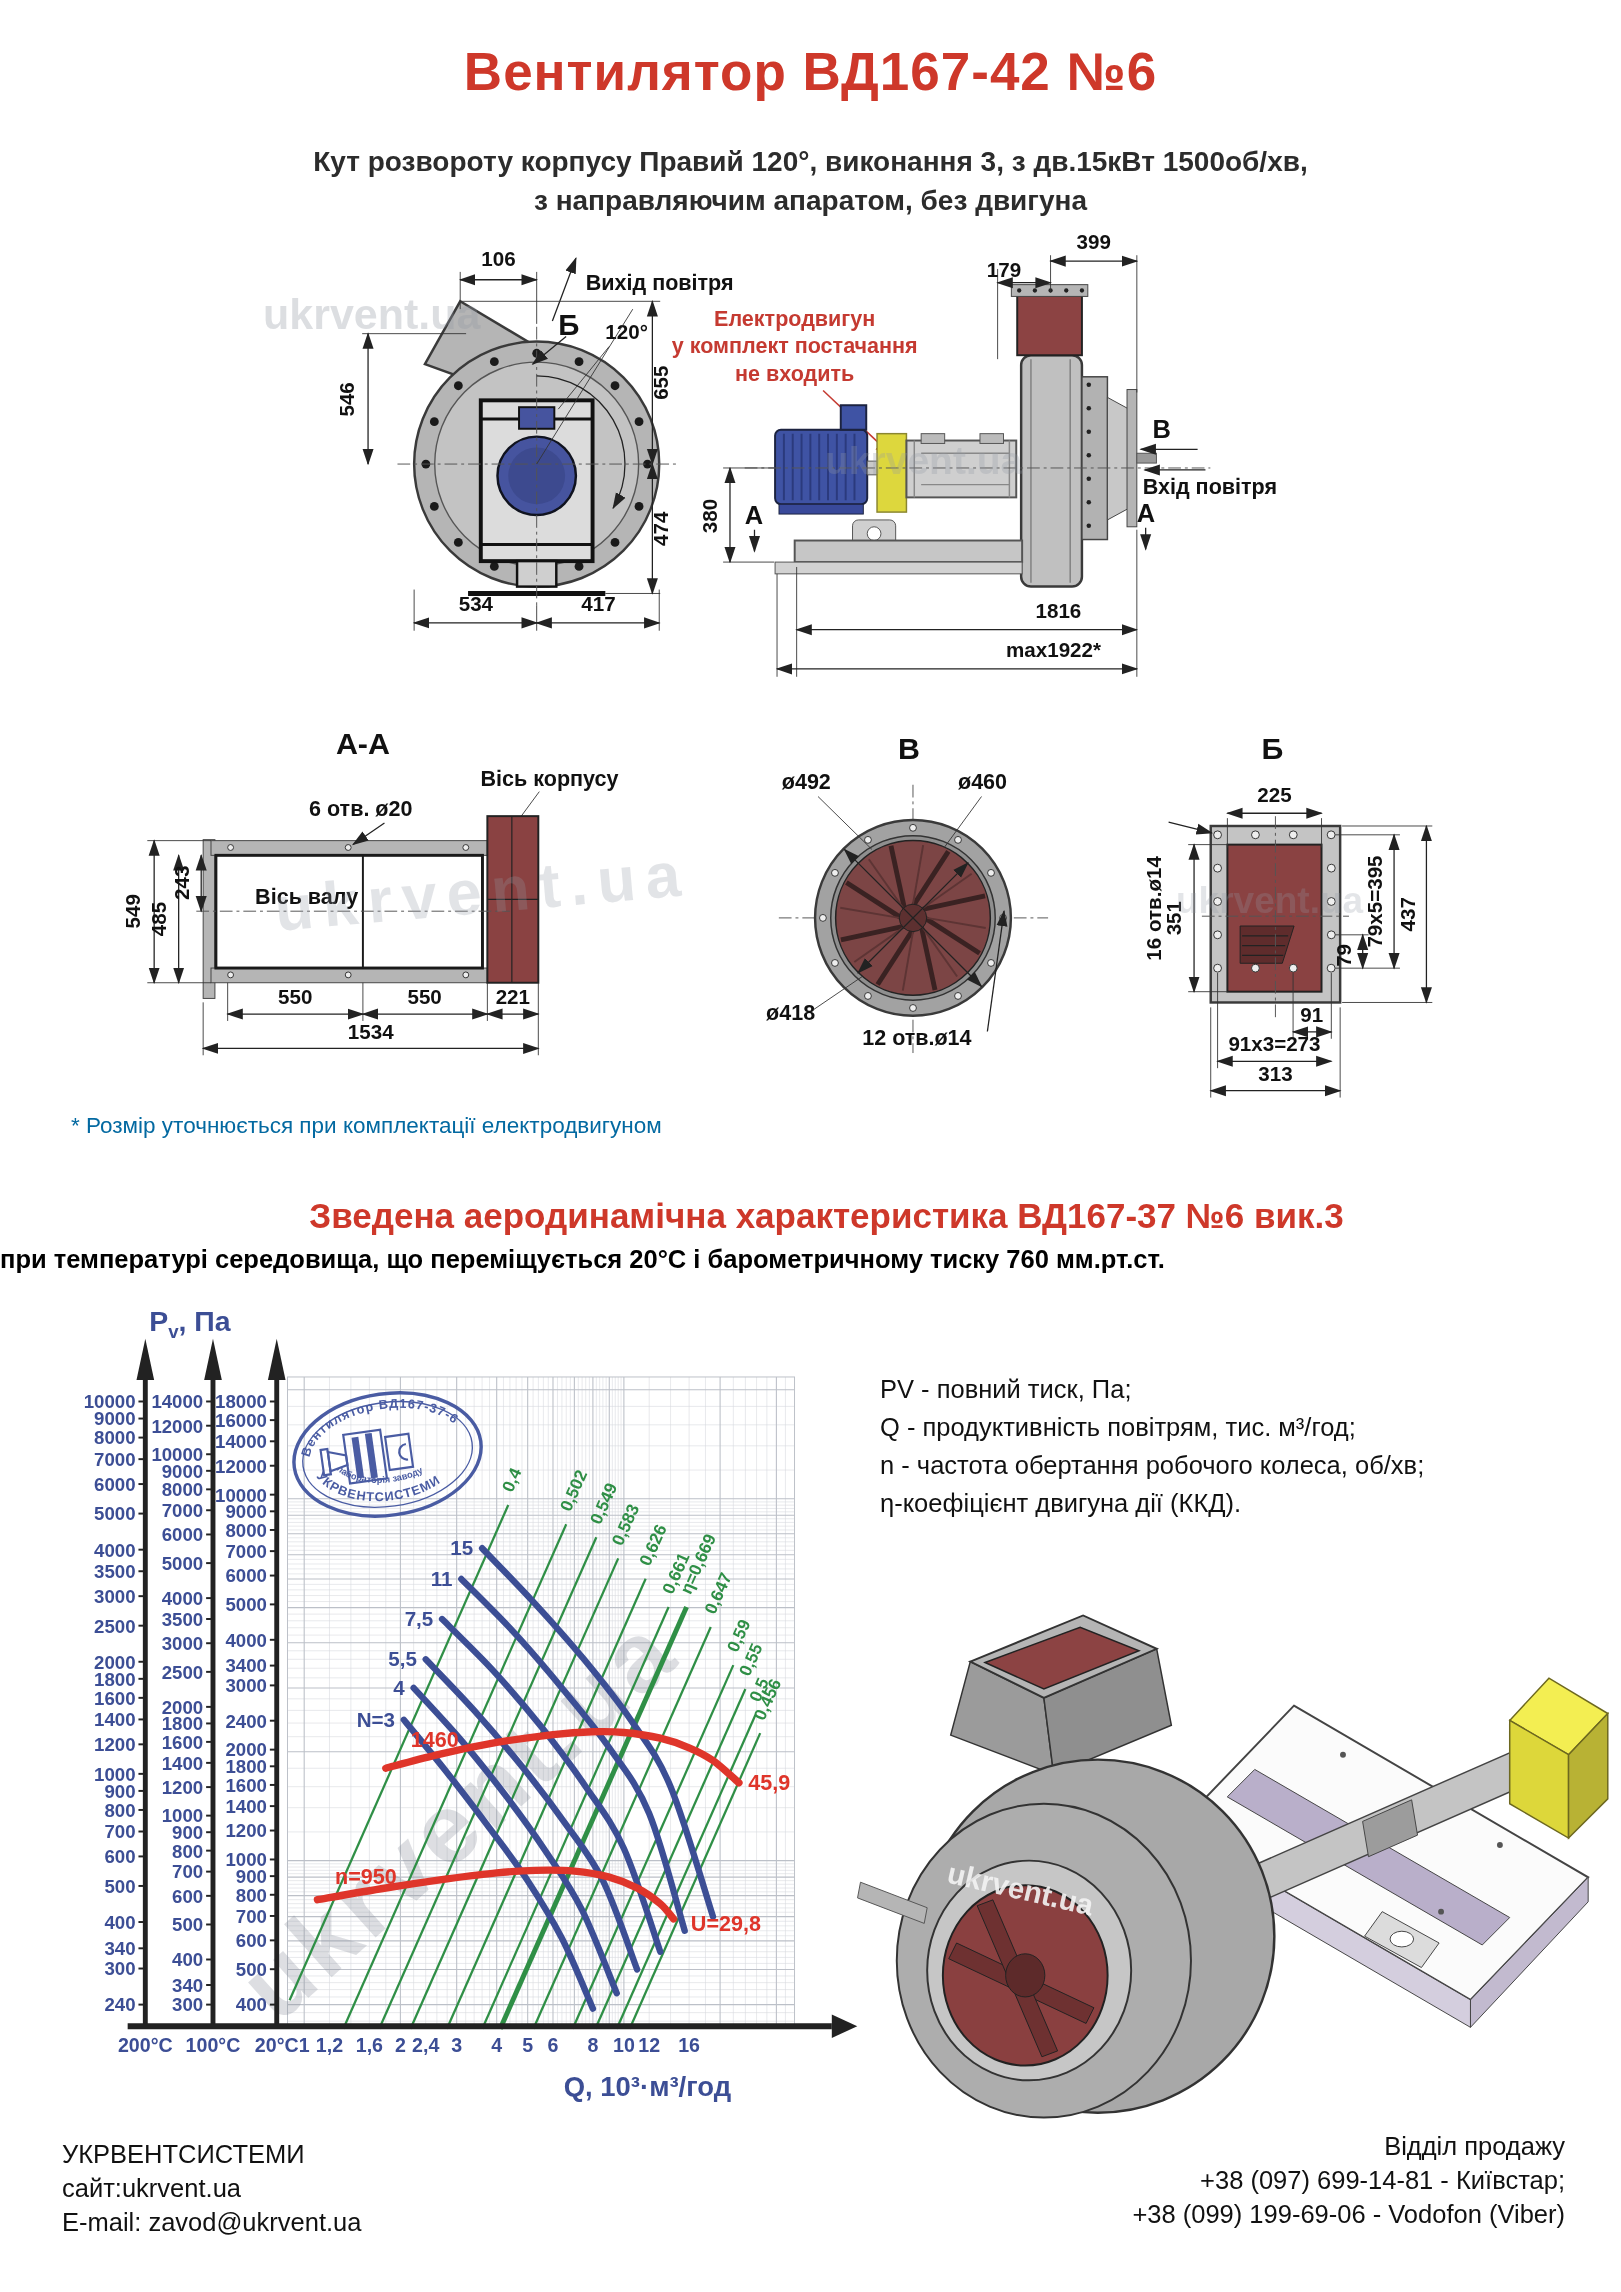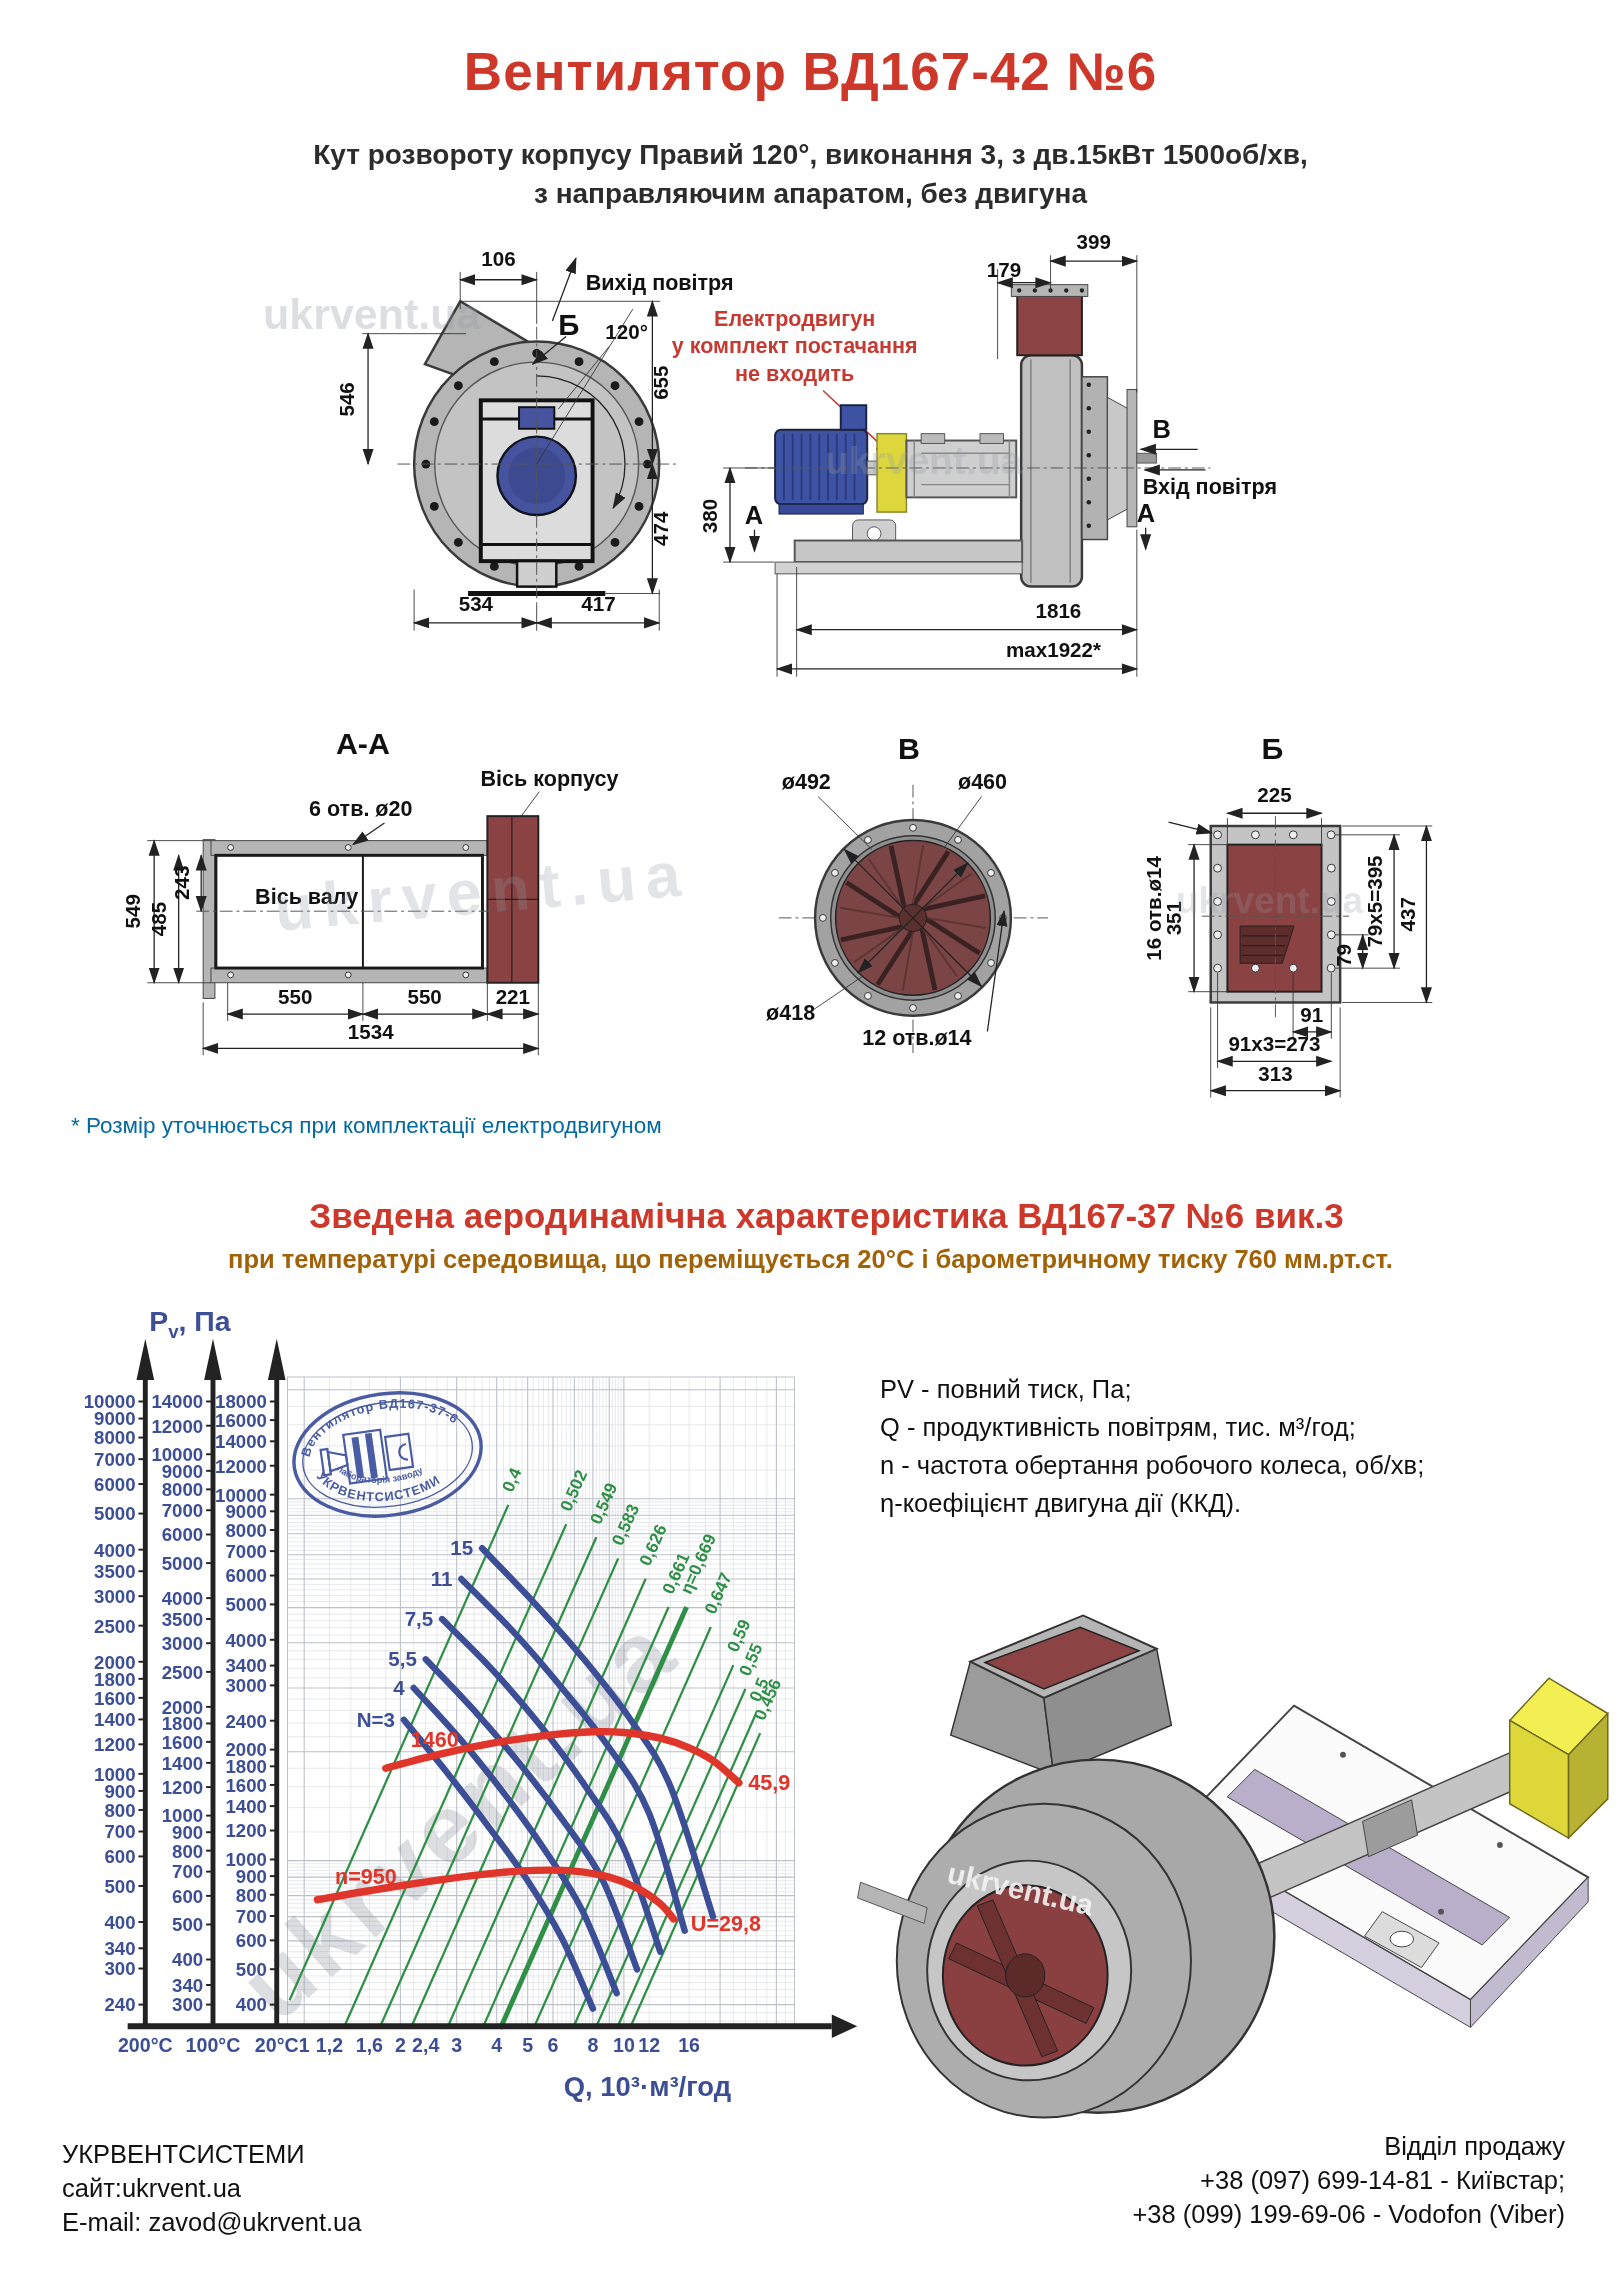--- a/index.html
+++ b/index.html
@@ -1,24 +1,24 @@
 <!DOCTYPE html>
 <html><head>
 <meta charset="utf-8">
 <style>
   html,body{margin:0;padding:0;background:#777;}
   .page{position:relative;width:1621px;height:2293px;margin:0 auto;background:#ffffff;
         font-family:"Liberation Sans",sans-serif;overflow:hidden;color:#111;}
   .abs{position:absolute;}
   .title{top:41px;left:0;width:100%;text-align:center;font-size:53px;font-weight:bold;color:#ce382a;letter-spacing:1px;}
-  .subtitle{left:0;width:100%;text-align:center;font-size:28px;font-weight:bold;color:#2c2c2c;}
+  .subtitle{left:0;width:100%;text-align:center;font-size:28px;font-weight:bold;color:#2c2c2c;margin-top:7px;}
   .s1{top:139px;} .s2{top:178px;}
   .note{top:1113px;left:71px;font-size:22.5px;color:#0369a1;}
   .aero-heading{top:1196px;left:16px;width:100%;text-align:center;font-size:35px;font-weight:bold;color:#ce382a;}
-  .aero-sub{top:1245px;left:0;width:100%;text-align:center;font-size:25.5px;font-weight:bold;color:#a16207;}
+  .aero-sub{top:1245px;left:0;width:100%;font-size:25.5px;font-weight:bold;color:#000000;}
   .legend{top:1370px;left:880px;width:706px;font-size:25.5px;line-height:38px;color:#111;}
   .footer{font-size:25.5px;line-height:34px;color:#111;}
   .f-left{top:2137px;left:62px;}
   .f-right{top:2129px;right:56px;text-align:right;}
   .watermark{color:#949aa5;opacity:.32;font-weight:bold;pointer-events:none;white-space:nowrap;}
   .wm1{top:290px;left:263px;font-size:43px;}
   .wm2{top:439px;left:825px;font-size:39px;opacity:.28;}
   .wm3{top:855px;left:274px;font-size:63px;letter-spacing:9.8px;transform:rotate(-5deg);opacity:.26;}
   .wm4{top:880px;left:1176px;font-size:37px;opacity:.25;}
   

